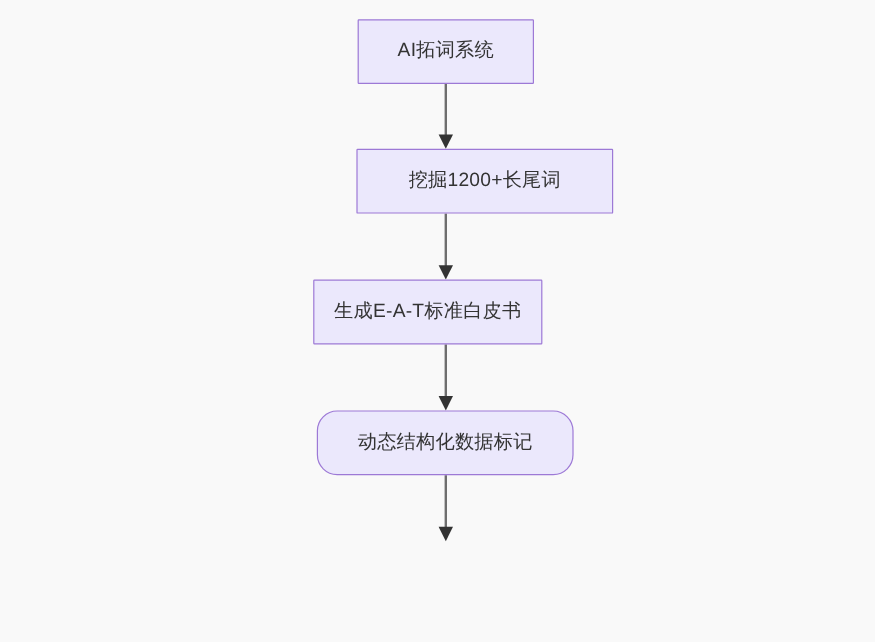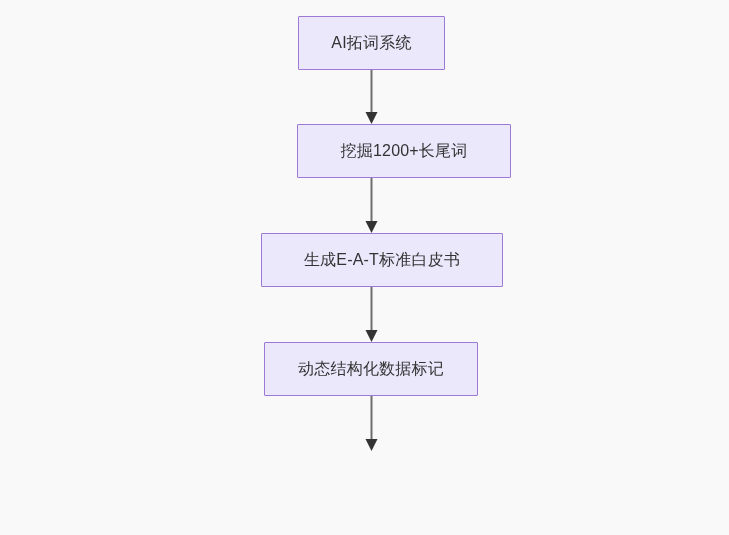--- a/index.html
+++ b/index.html
@@ -50,22 +50,22 @@
     stroke: #6e6e6e;
     stroke-width: 2;
     fill: none;
   }
   .edge-head {
     fill: #333333;
   }
   
   #node-0 { left: 298px; top: 16px;  width: 147px; height: 54px; }
   #node-1 { left: 277px; top: 124px; width: 214px; height: 54px; margin-left: 20px; }
-  #node-2 { left: 261px; top: 233px; width: 242px; height: 54px; }
-  #node-3 { left: 264px; top: 342px; width: 214px; height: 54px; }
+  #node-2 { left: 261px; top: 233px; width: 191px; height: 54px; }
+  #node-3 { left: 264px; top: 342px; width: 214px; height: 54px; border-radius: 17px; }
   #node-4 { left: 253px; top: 451px; width: 237px; height: 54px; }
 </style>
 </head>
 <body>
 
 <div id="flowchart-canvas">
 
   <svg class="edge-svg" viewBox="0 0 729 535" xmlns="http://www.w3.org/2000/svg">
 
     <g>

